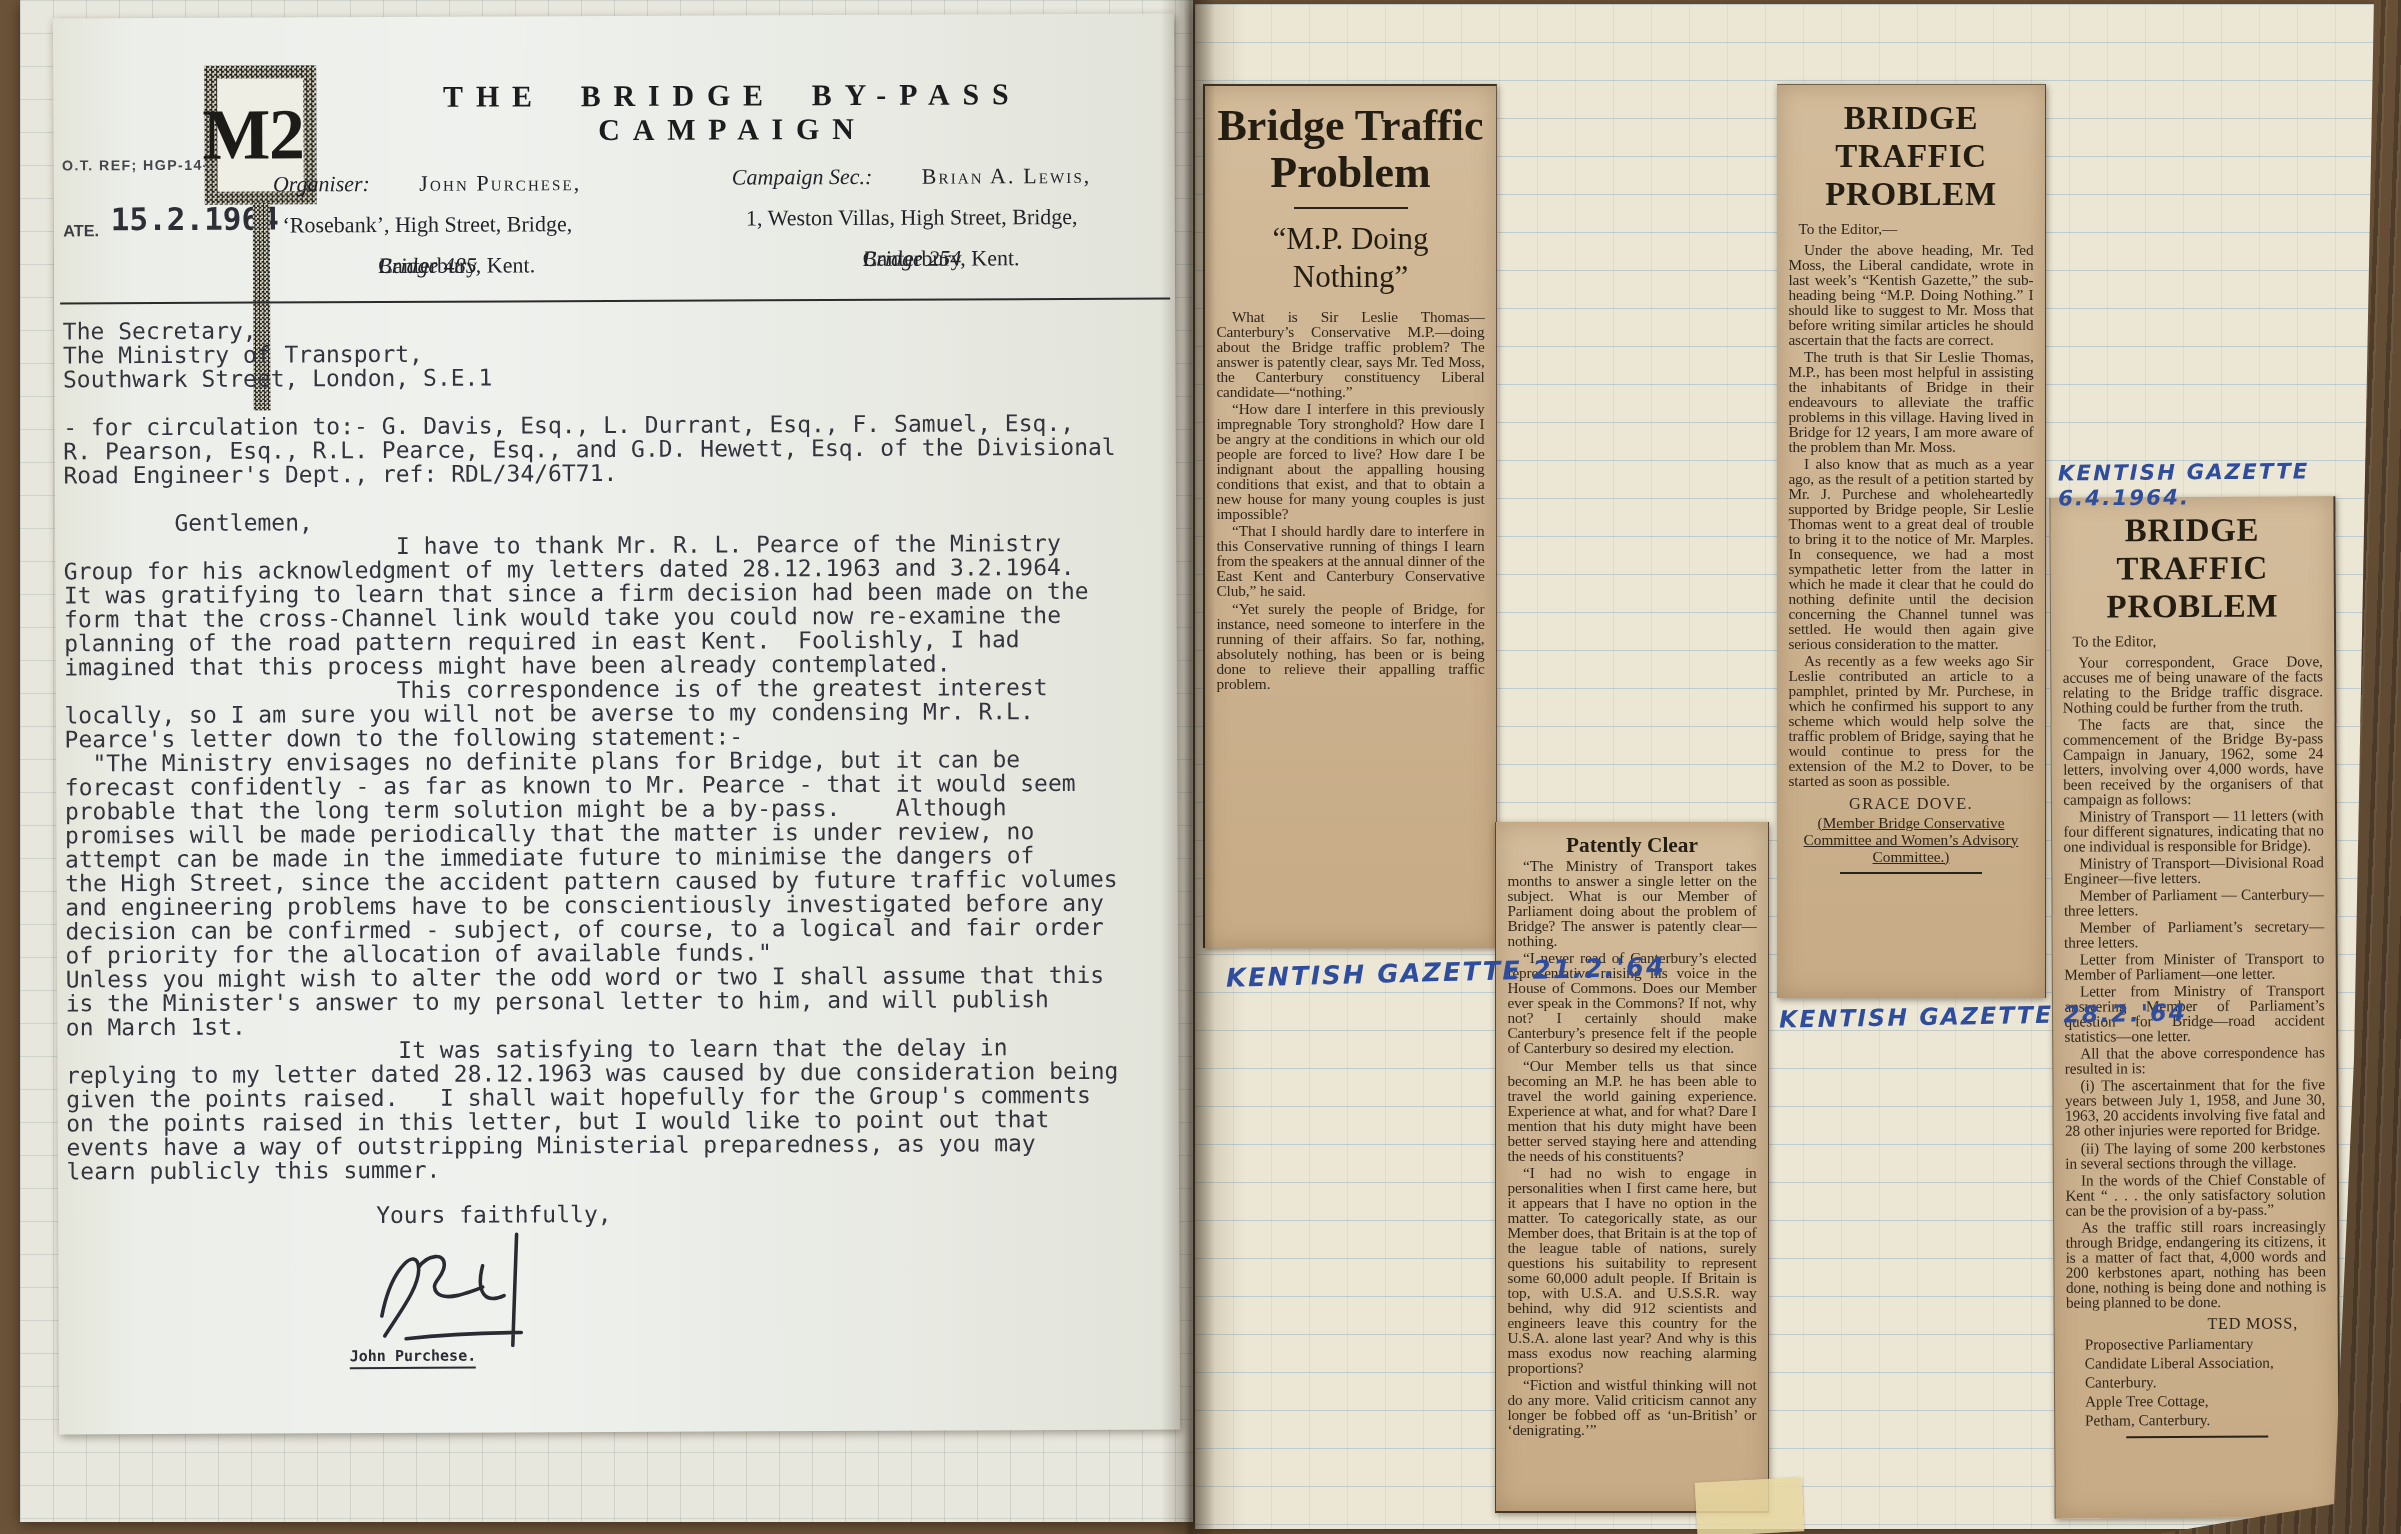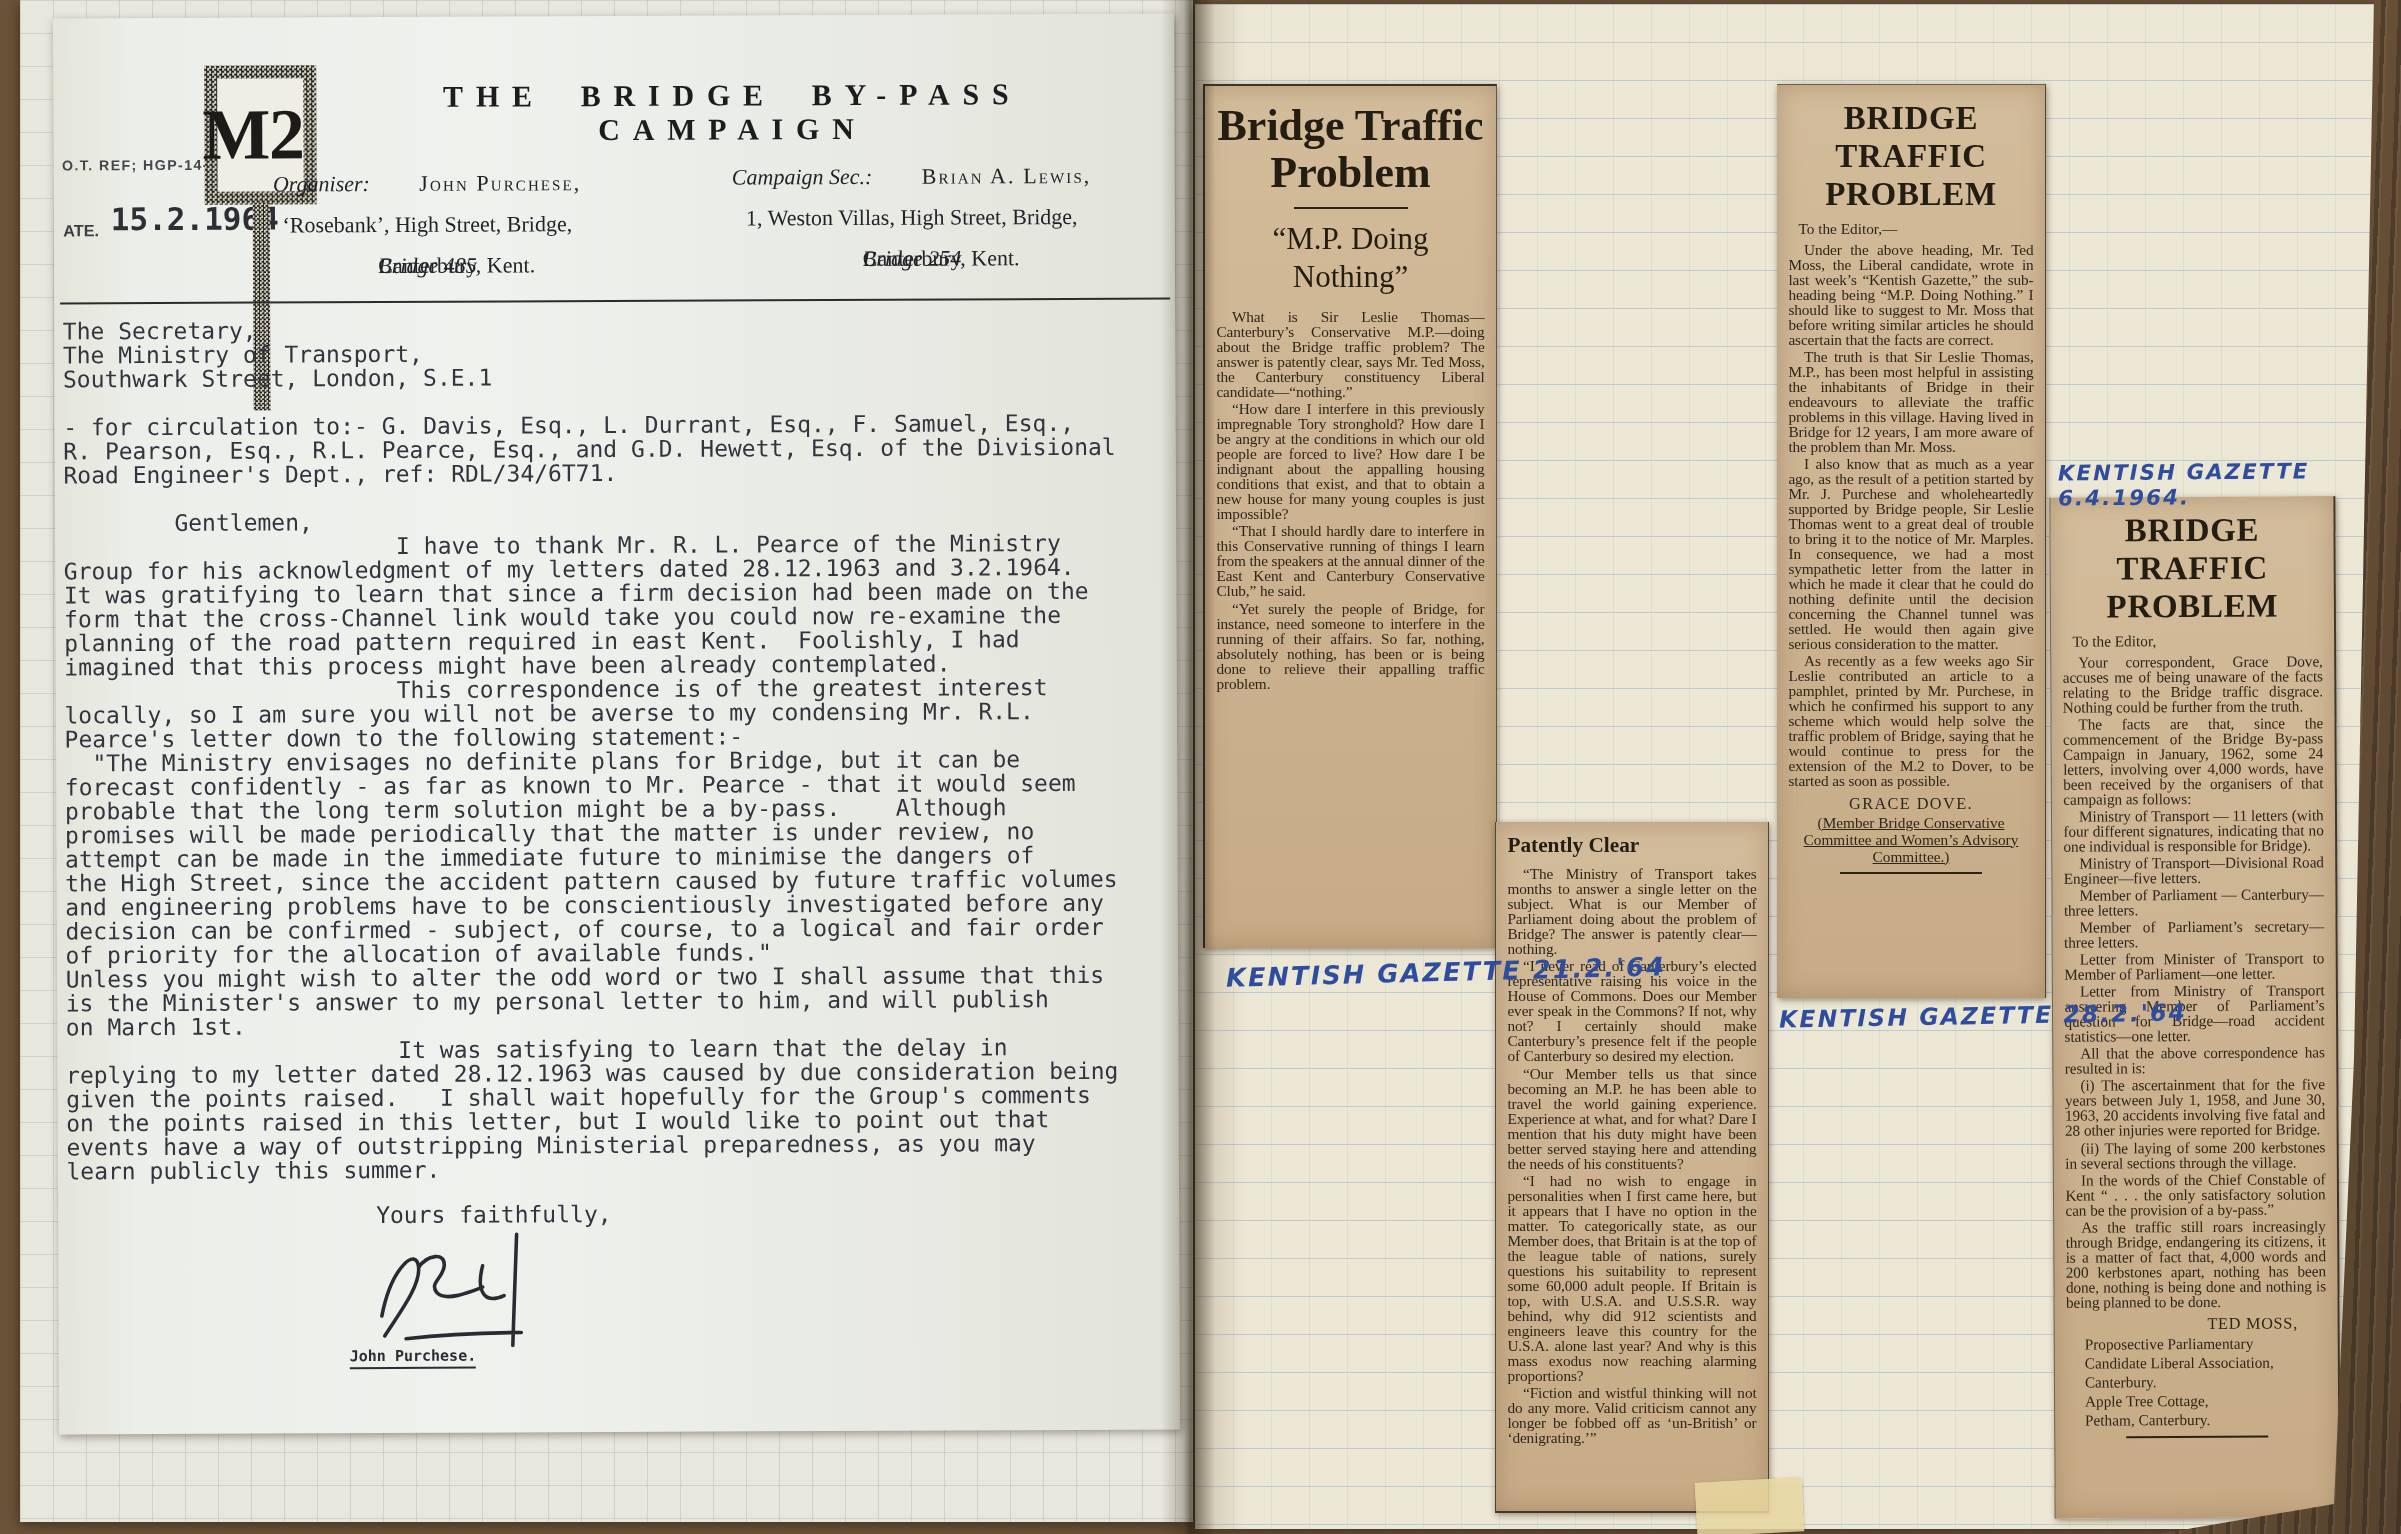--- a/index.html
+++ b/index.html
@@ -80,21 +80,21 @@
     font-family:"Liberation Serif",serif;text-align:justify;hyphens:auto;
     background:linear-gradient(180deg,#d3bc9b 0%, #ccb290 55%, #c7ab86 100%);
     box-shadow:inset 0 0 24px rgba(95,65,30,0.28), 1.4px 2.1px 6.4px rgba(40,25,10,0.45);
     padding:11.4px 11.4px;box-sizing:border-box;
   }
   .clip p{margin:0 0 2.1px;text-indent:15.6px;line-height:15px;font-size:15.3px;letter-spacing:-0.1px;}
   .np-head{font-weight:bold;text-align:center;white-space:pre-line;text-indent:0;
     font-size:44px;line-height:47px;color:#241d12;margin:4.3px 0 0;}
   .np-head2{font-weight:bold;text-align:center;white-space:pre-line;text-indent:0;
     font-size:33px;line-height:38px;color:#241d12;letter-spacing:0.7px;margin:2.8px 0 7.1px;}
-  .np-head3{font-weight:bold;text-indent:0;font-size:21.3px;margin:0 0 8px;color:#241d12;}
+  .np-head3{font-weight:bold;text-align:center;text-indent:0;font-size:21.3px;margin:0 0 0;color:#241d12;}
   .np-div{width:114px;border-top:2.1px solid #2a2117;margin:11.4px auto;}
   .np-sub{text-align:center;white-space:pre-line;font-size:31px;line-height:38px;
     color:#241d12;margin:0 0 12.8px;}
   .salutation{font-size:15.3px;line-height:17px;text-indent:10px;margin:0 0 4.3px;}
   .signoff{text-align:center;text-indent:0;font-size:16.3px;letter-spacing:1.4px;margin-top:5.7px;}
   .signoff-note{text-align:center;text-indent:0;font-size:15.3px;line-height:17px;text-decoration:underline;}
   .signoff-right{text-align:right;text-indent:0;font-size:16.3px;letter-spacing:0.7px;padding-right:28.4px;margin-top:5.7px;}
   .addr div{text-align:left;padding-left:18.5px;line-height:19px;font-size:15.3px;}
   .end-rule{width:142px;border-top:2.1px solid #2a2117;margin:7.1px auto 0;}
   .clip1{left:1203px;top:84px;width:294px;height:864px;

